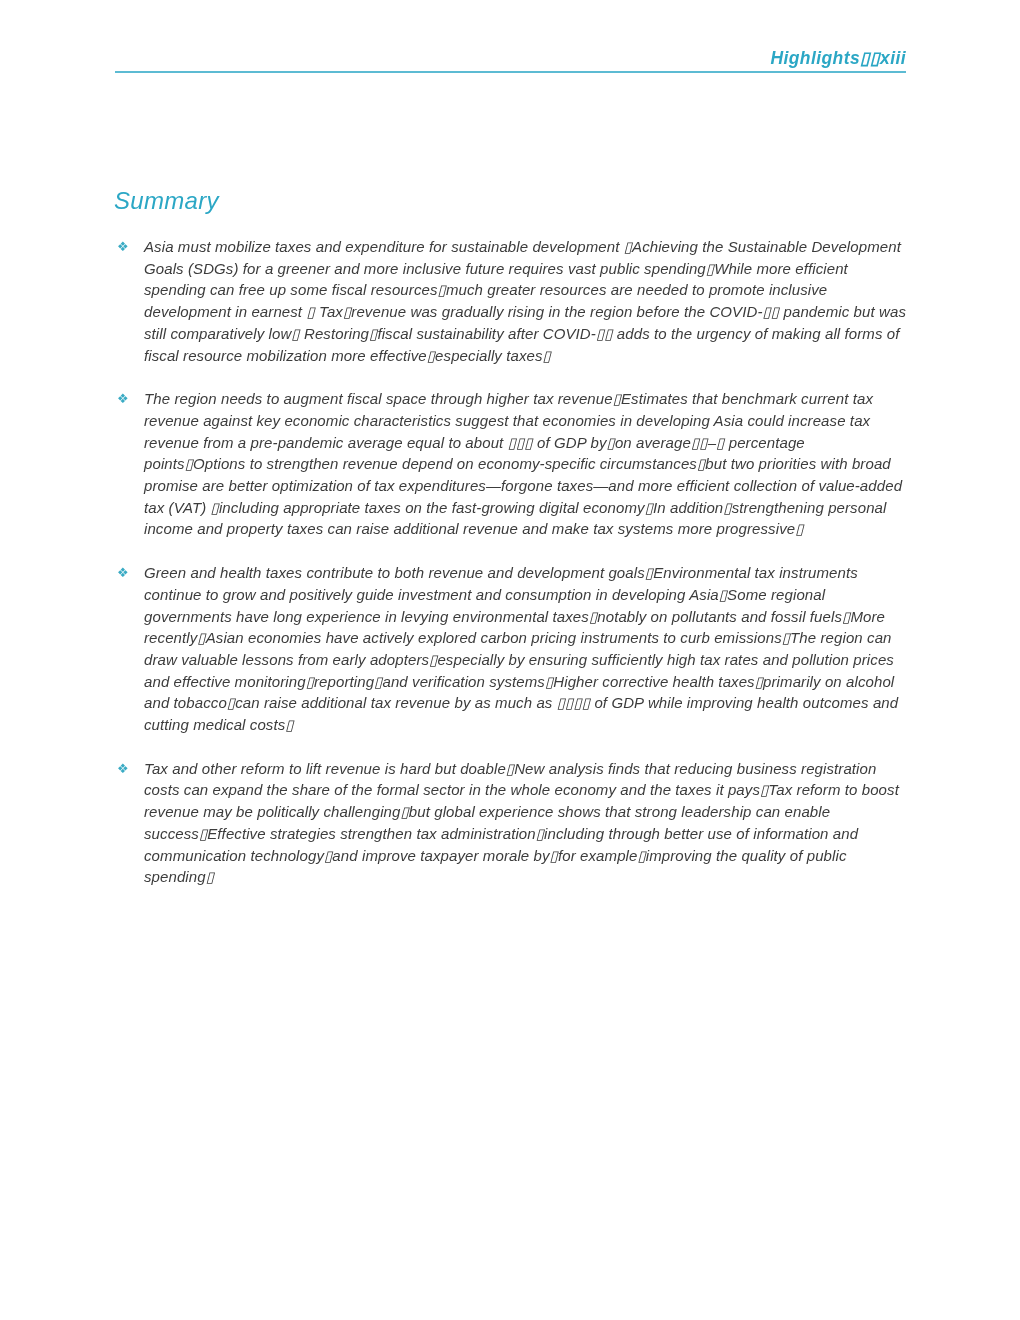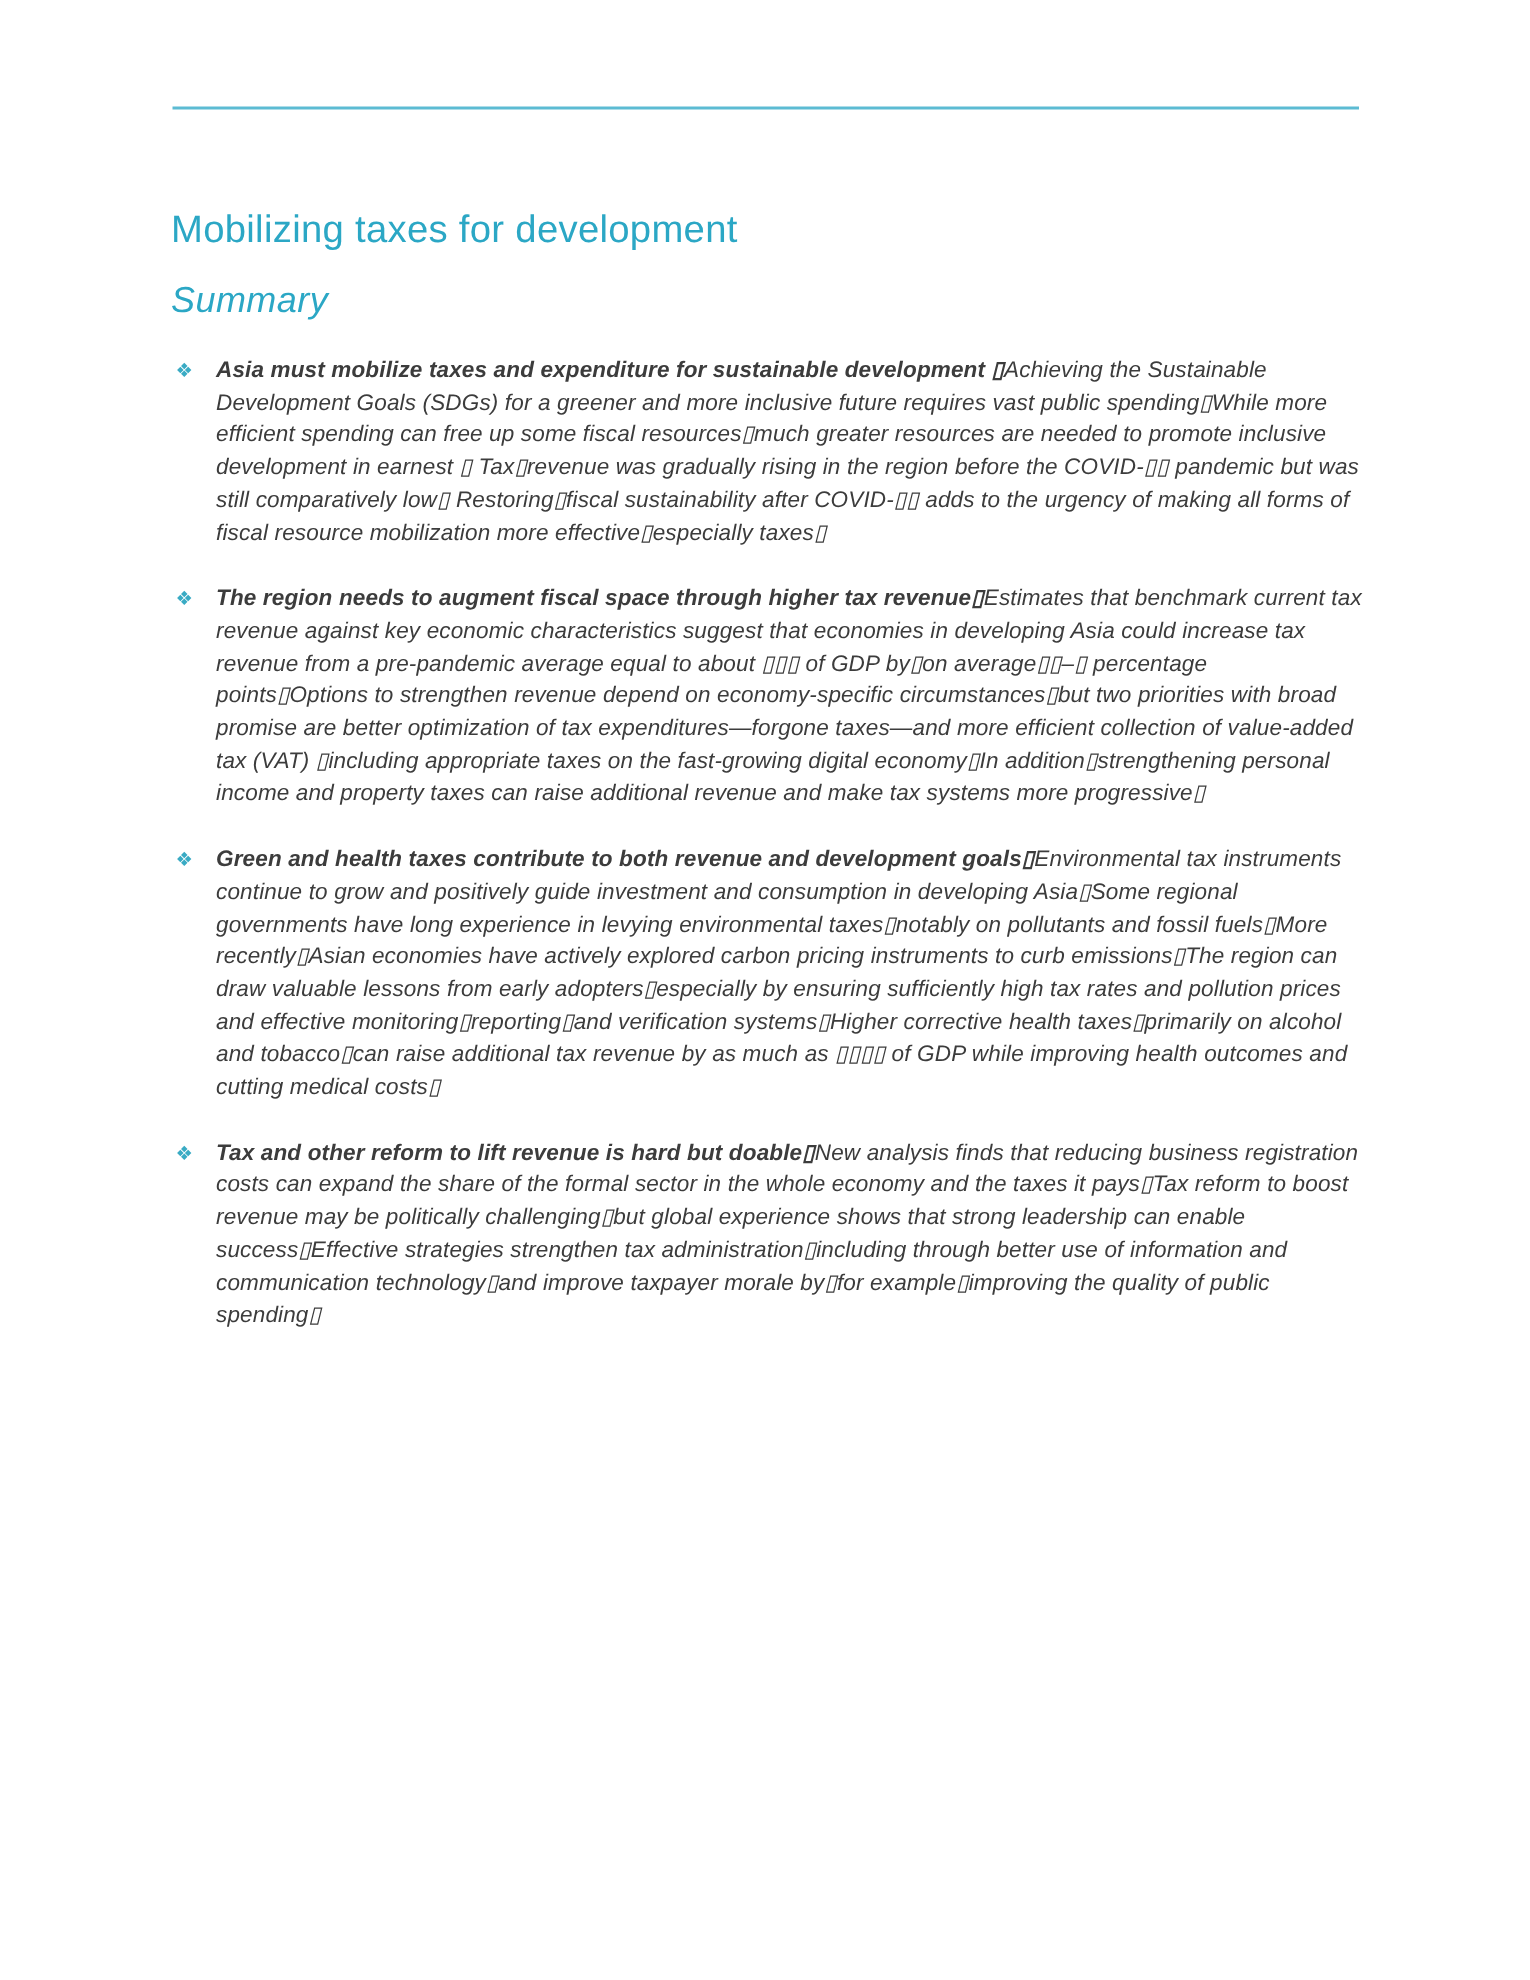--- a/index.html
+++ b/index.html
@@ -74,30 +74,30 @@
     font-style: normal;
   }
   .bullet-text {
     flex: 1 1 auto;
     font-style: italic;
     font-size: 15px;
     line-height: 21.7px;
     color: #3c3c3c;
     letter-spacing: 0.1px;
   }
-  .bullet-text .lead { font-weight: bold; }
+  .bullet-text .lead { font-weight: normal; }
 </style>
 </head>
 <body>
 
 <div class="page">
 
+  <div class="running-head">Highlights▯▯xiii</div>
   <div class="header-rule"></div>
 
-  <h1 class="page-title">Mobilizing taxes for development</h1>
   <h2 class="section-subtitle">Summary</h2>
 
   <ul class="summary-list">
 
     <li class="summary-bullet">
       <span class="bullet-marker">❖</span>
       <span class="bullet-text"><span class="lead">Asia must mobilize taxes and expenditure for sustainable development ▯</span><span class="rest">Achieving the Sustainable Development Goals (SDGs) for a greener and more inclusive future requires vast public spending▯While more efficient spending can free up some fiscal resources▯much greater resources are needed to promote inclusive development in earnest ▯ Tax▯revenue was gradually rising in the region before the COVID-▯▯ pandemic but was still comparatively low▯ Restoring▯fiscal sustainability after COVID-▯▯ adds to the urgency of making all forms of fiscal resource mobilization more effective▯especially taxes▯</span></span>
     </li>
 
     <li class="summary-bullet">

